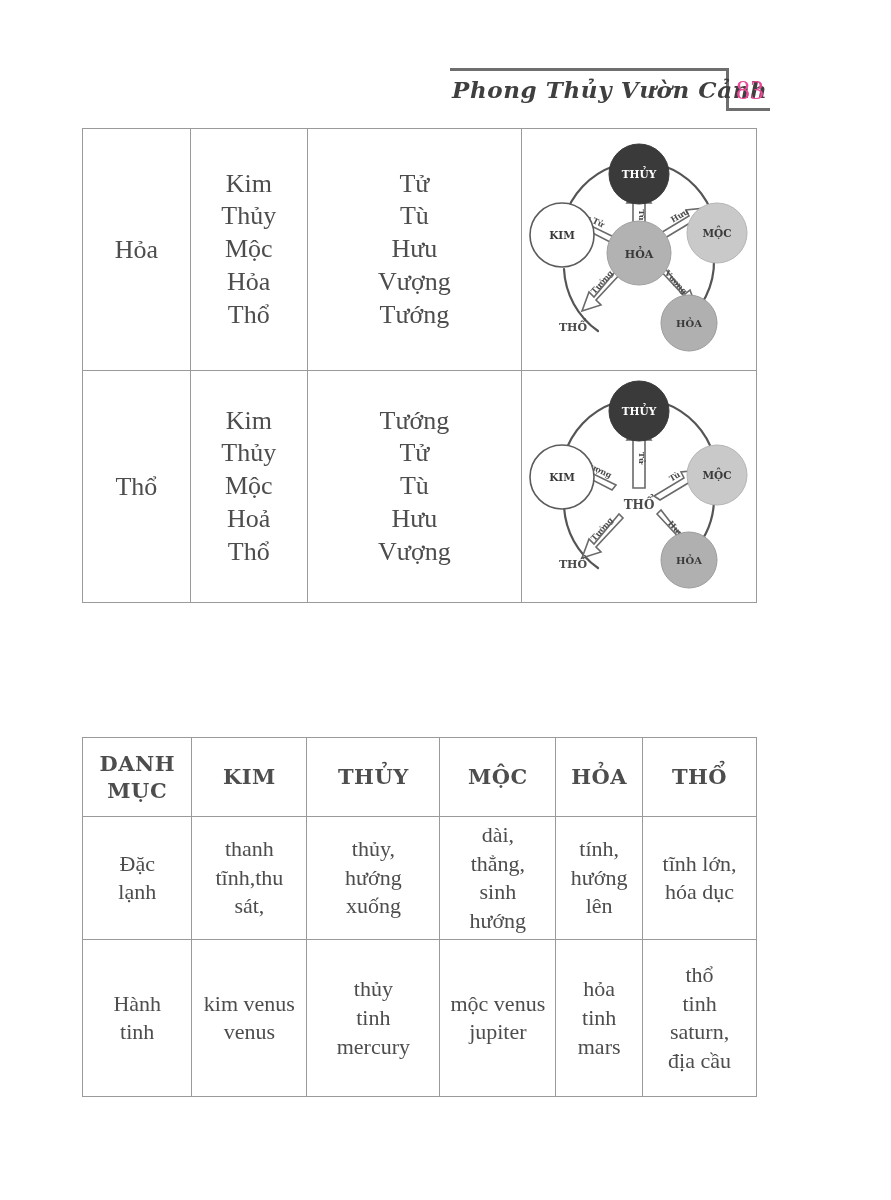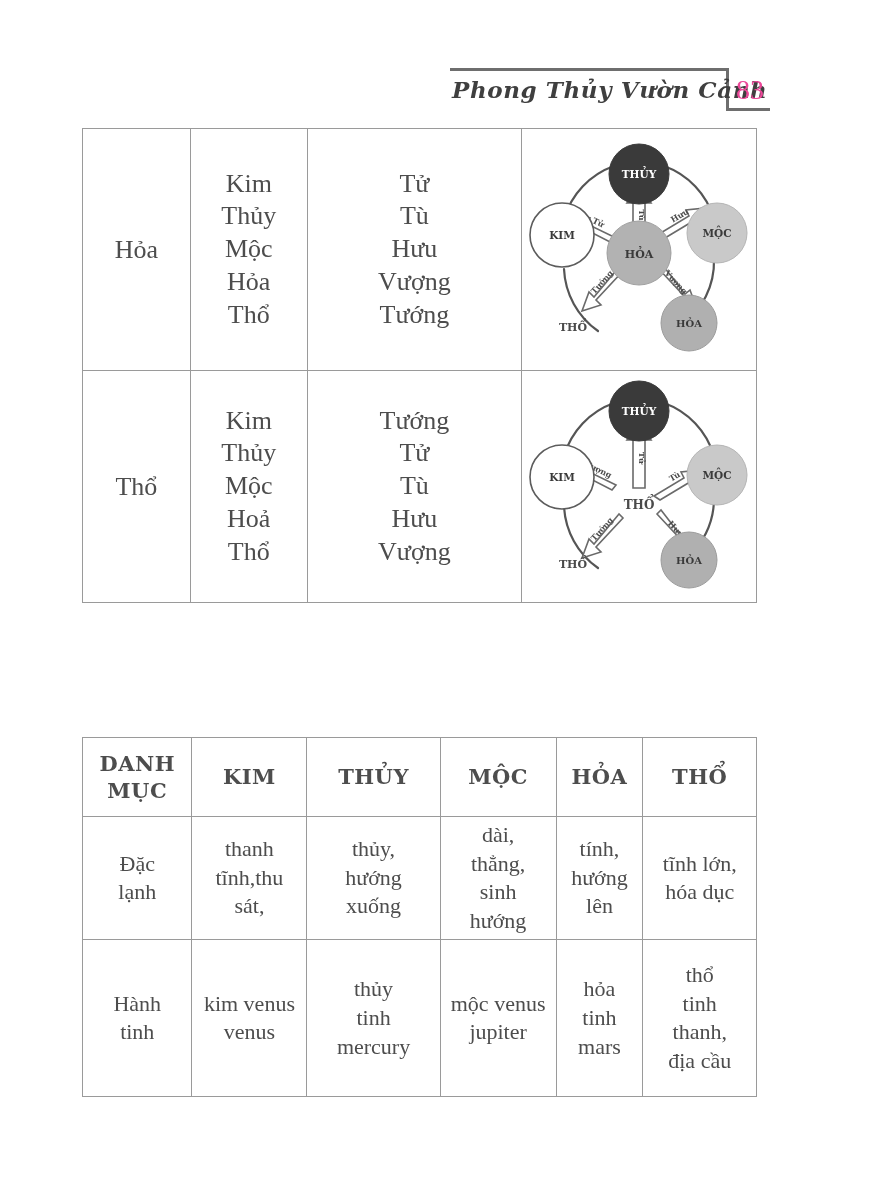--- a/index.html
+++ b/index.html
@@ -385,19 +385,19 @@
         <span class="stack-lines">
           <span>hỏa</span>
           <span>tinh</span>
           <span>mars</span>
         </span>
       </td>
       <td>
         <span class="stack-lines">
           <span>thổ</span>
           <span>tinh</span>
-          <span>thanh,</span>
+          <span>saturn,</span>
           <span>địa cầu</span>
         </span>
       </td>
     </tr>
   </tbody>
 </table>
 
 </body></html>

